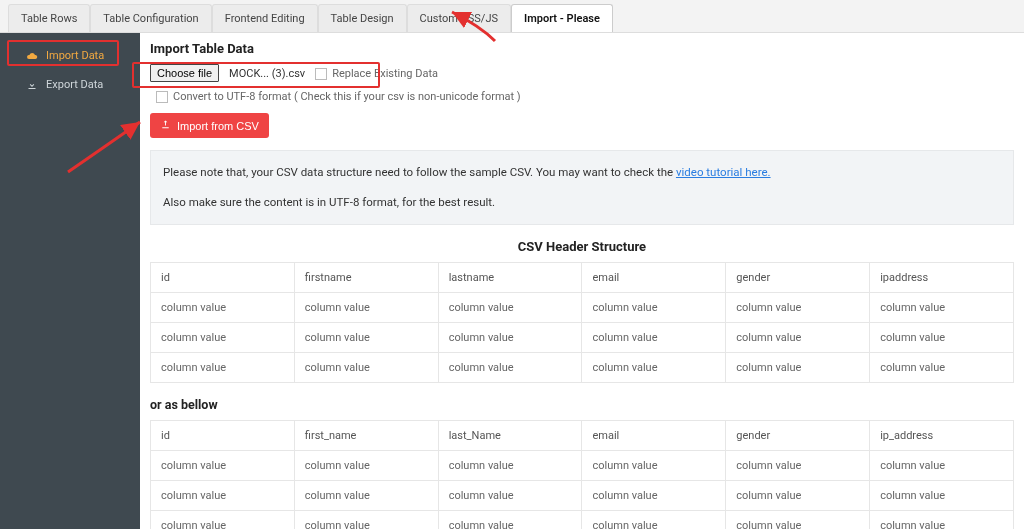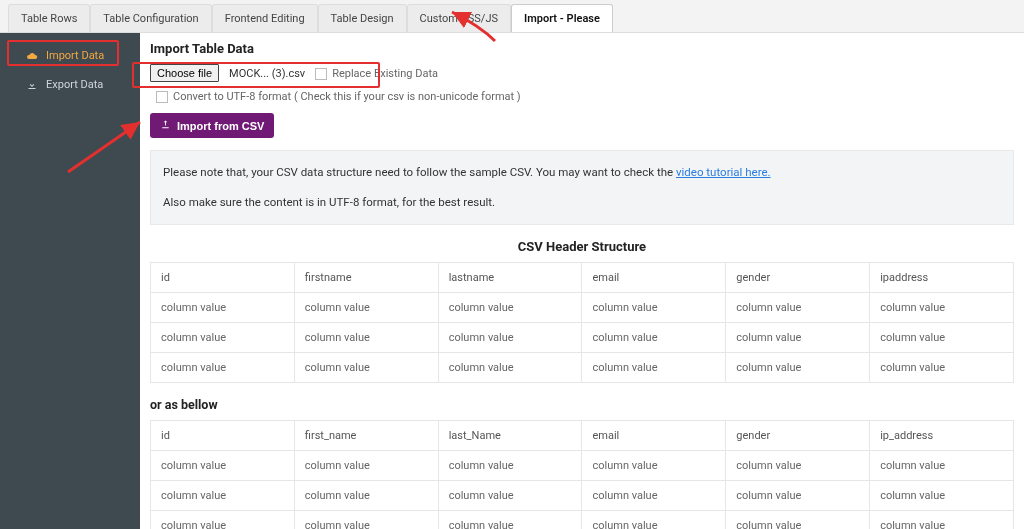--- a/index.html
+++ b/index.html
@@ -25,21 +25,21 @@
   .panel-title { font-size: 13px; font-weight: 700; color: #222; margin-bottom: 8px; }
 
   .file-row { display: flex; align-items: center; gap: 10px; margin-bottom: 8px; }
   .choose-btn { font-size: 11px; padding: 2px 6px; border: 1px solid #444; background: #f0f0f0; border-radius: 1px; cursor: pointer; }
   .file-name { font-size: 11px; color: #333; }
   .chk-label { display: flex; align-items: flex-end; gap: 5px; font-size: 11px; color: #666; }
   .chk { width: 12px; height: 12px; border: 1px solid #bbb; background: #fff; display: inline-block; }
 
   .convert-row { display: flex; align-items: center; gap: 6px; font-size: 11px; color: #777; margin: 2px 0 10px 6px; }
 
-  .primary-btn { background: #701a75; color: #fff; border: none; font-size: 11px; padding: 6px 10px; border-radius: 3px; display: inline-flex; align-items: center; gap: 6px; cursor: pointer; font-weight: bold; }
+  .primary-btn { background: #ef4444; color: #fff; border: none; font-size: 11px; padding: 6px 10px; border-radius: 3px; display: inline-flex; align-items: center; gap: 6px; cursor: pointer; }
   .primary-btn svg { width: 11px; height: 11px; }
 
   .note-card { margin-top: 12px; background: #f2f4f6; border: 1px solid #e6e8ea; padding: 12px; font-size: 11.5px; color: #333; line-height: 1.7; }
   .note-card a { color: #2a7de1; text-decoration: underline; }
 
   .section-title-row { display: flex; align-items: center; justify-content: space-between; margin: 14px 0 8px 0; flex-direction: column; }
   .section-title { font-size: 13px; font-weight: 700; color: #222; }
 
   table.sample { width: 100%; border-collapse: collapse; font-size: 11px; margin-bottom: 14px; }
   table.sample th, table.sample td { border: 1px solid #e6e6e6; padding: 8px 10px; text-align: left; color: #666; font-weight: 400; }

